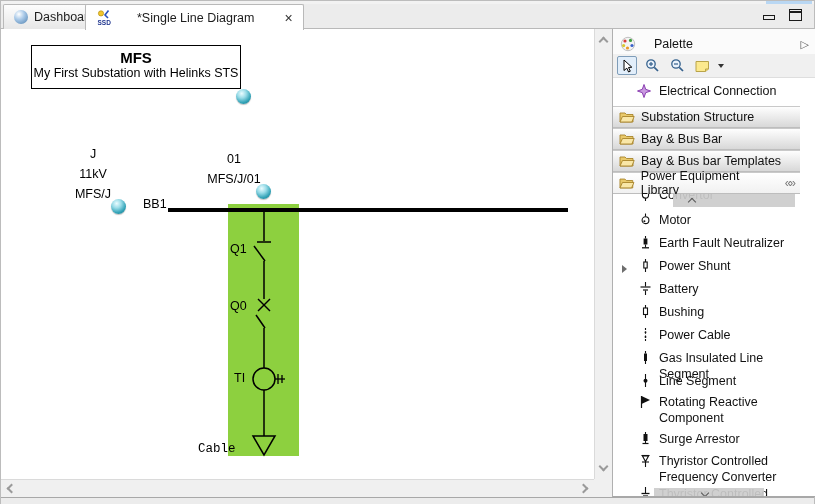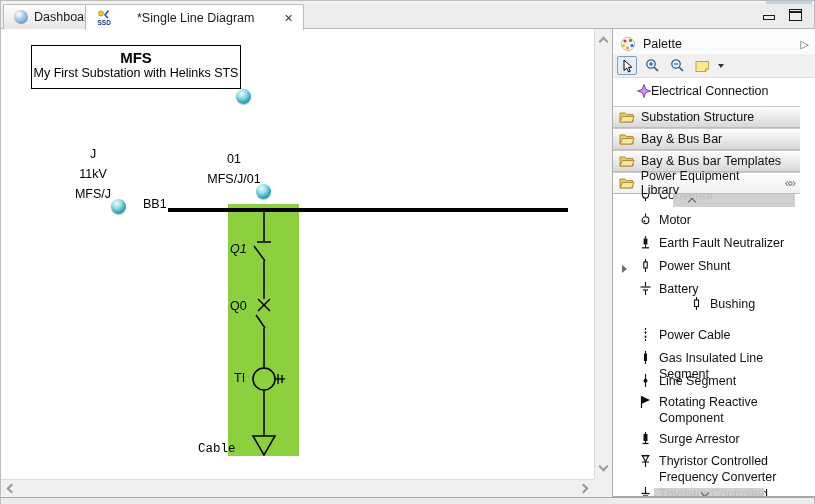--- a/index.html
+++ b/index.html
@@ -39,27 +39,27 @@
   .scroll-corner { position:absolute; left:593px; top:478px; width:18px; height:18px; background:#f0f0f0; }
   .chev { width:7px; height:7px; border-right:2px solid #9a9a9a; border-bottom:2px solid #9a9a9a; position:absolute; }
   .chev.up { transform:rotate(-135deg); left:5px; top:9px; }
   .chev.down { transform:rotate(45deg); left:5px; bottom:9px; }
   .chev.left { transform:rotate(135deg); left:7px; top:5px; }
   .chev.right { transform:rotate(-45deg); right:7px; top:5px; }
   .bottom-strip { position:absolute; left:0; top:496px; right:0; height:8px; background:#ececec; border-top:1px solid #a8a8a8; }
 
   
   .palette { position:absolute; left:611px; top:28px; width:204px; height:468px; background:#ffffff; border-left:1px solid #b0b0b0; border-bottom:1px solid #a8a8a8; font-size:12.5px; color:#111; }
-  .pal-header { position:absolute; left:0; top:0; right:0; height:31px; display:flex; align-items:center; gap:7px; padding:0 7px; border-bottom:1px solid #d4d4d4; background:#fbfbfb; }
+  .pal-header { position:absolute; left:0; top:0; right:0; height:31px; display:flex; align-items:center; gap:18px; padding:0 7px; border-bottom:1px solid #d4d4d4; background:#fbfbfb; }
   .pal-header .pin { margin-left:auto; color:#555; font-size:11px; }
   .pal-toolbar { position:absolute; left:0; top:25px; right:0; height:24px; background:#f0f0f0; border-bottom:1px solid #dedede; display:flex; align-items:center; gap:5px; padding-left:4px; }
   .tool-btn { display:flex; align-items:center; justify-content:center; width:20px; height:19px; border-radius:2px; }
   .tool-btn.selected { border:1px solid #7f9db9; background:#e2eefa; }
   .caret-down { width:0; height:0; border-left:3.5px solid transparent; border-right:3.5px solid transparent; border-top:4px solid #333; margin-left:1px; }
-  .elec-row { position:absolute; left:0; top:49px; right:0; height:25px; display:flex; align-items:center; padding-left:24px; background:#fff; }
+  .elec-row { position:absolute; left:0; top:49px; right:0; height:25px; display:flex; align-items:center; gap:8px; padding-left:24px; background:#fff; }
   .group-hdr { position:absolute; left:0; right:16px; height:22px; display:flex; align-items:center; gap:6px; padding:0 6px; background:linear-gradient(#fefefe,#d8d8d8); border-top:1px solid #c9c9c9; border-bottom:1px solid #bdbdbd; }
   .group-hdr.open { background:linear-gradient(#ffffff,#f1f1f1); }
   .group-hdr .collapse { margin-left:auto; color:#7a7a7a; font-size:12px; letter-spacing:-2px; }
   .pal-list { position:absolute; left:0; top:165px; right:0; bottom:0; overflow:hidden; }
   .pal-item { position:absolute; left:0; right:0; display:flex; gap:7px; padding-left:26px; padding-right:10px; align-items:flex-start; }
   .pal-item .ico { flex-shrink:0; margin-top:1px; }
   .pal-item .lbl { font-size:12.5px; line-height:16px; color:#111; }
   .expander { position:absolute; left:9px; top:4px; width:0; height:0; border-top:4px solid transparent; border-bottom:4px solid transparent; border-left:5px solid #6e6e6e; }
   .scroll-overlay { position:absolute; background:rgba(204,204,204,.92); z-index:3; display:flex; align-items:center; }
   .ov-chev { width:6px; height:6px; border-right:1.7px solid #555; border-bottom:1.7px solid #555; }
@@ -133,21 +133,21 @@
     </div>
     <div class="sphere" style="left:110px; top:170px;"></div>
 
     <div class="canvas-label stack" style="left:198px; top:120px; width:70px;">
       <div>01</div>
       <div>MFS/J/01</div>
     </div>
     <div class="sphere" style="left:255px; top:155px;"></div>
 
     <div class="canvas-label" style="left:142px; top:168px;">BB1</div>
-    <div class="canvas-label" style="left:229px; top:213px;font-style:italic;">Q1</div>
+    <div class="canvas-label" style="left:229px; top:213px;">Q1</div>
     <div class="canvas-label" style="left:229px; top:270px;">Q0</div>
     <div class="canvas-label" style="left:233px; top:342px;">TI</div>
     <div class="canvas-label" style="left:197px; top:413px;font-family:Liberation Mono, monospace;">Cable</div>
   </div>
 
   <div class="vscroll">
     <span class="chev up"></span>
     <span class="chev down"></span>
   </div>
   <div class="hscroll">
@@ -284,21 +284,21 @@
       <div class="pal-item" style="top:87px;">
         <svg class="ico" width="13" height="13" viewBox="0 0 13 13">
           <line x1="6.5" y1="0" x2="6.5" y2="4.5" stroke="#111" stroke-width="1.1"></line>
           <line x1="1.5" y1="5" x2="11.5" y2="5" stroke="#111" stroke-width="1.2"></line>
           <line x1="4" y1="8" x2="9" y2="8" stroke="#111" stroke-width="1.2"></line>
           <line x1="6.5" y1="8.5" x2="6.5" y2="13" stroke="#111" stroke-width="1.1"></line>
         </svg>
         <span class="lbl">Battery</span>
       </div>
 
-      <div class="pal-item" style="top:102px;justify-content:center;">
+      <div class="pal-item" style="top:110px;">
         <svg class="ico" width="13" height="13" viewBox="0 0 13 13">
           <line x1="6.5" y1="0" x2="6.5" y2="3" stroke="#111" stroke-width="1.1"></line>
           <rect x="4.5" y="3" width="4" height="6.5" fill="none" stroke="#111" stroke-width="1.1"></rect>
           <line x1="6.5" y1="9.5" x2="6.5" y2="13" stroke="#111" stroke-width="1.1"></line>
         </svg>
         <span class="lbl">Bushing</span>
       </div>
 
       <div class="pal-item" style="top:133px;">
         <svg class="ico" width="13" height="13" viewBox="0 0 13 13">

